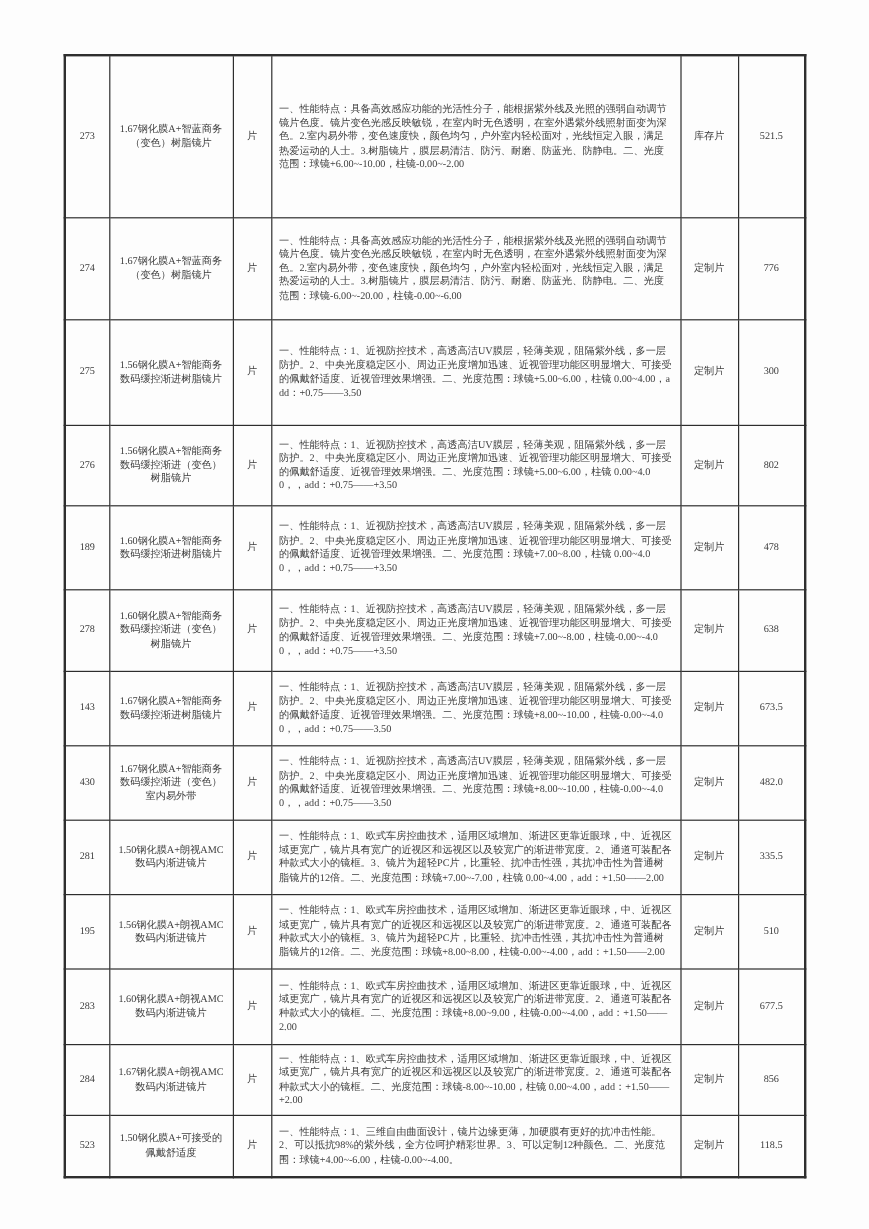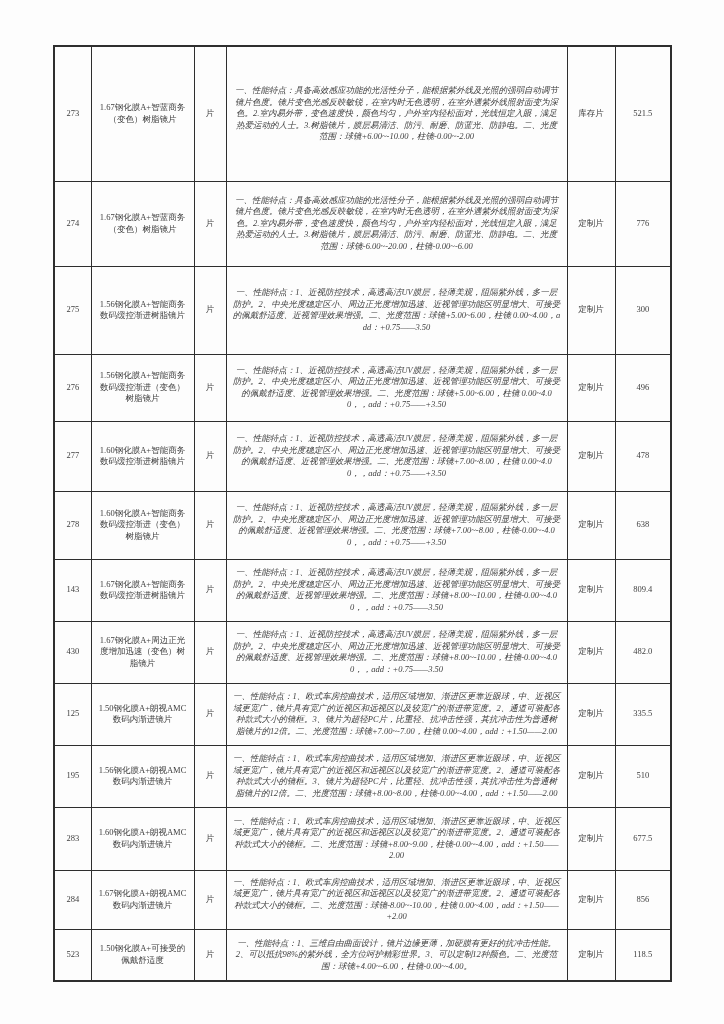--- a/index.html
+++ b/index.html
@@ -29,23 +29,22 @@
     vertical-align:middle;
     text-align:center;
     font-size:8.5px;
     line-height:11.5px;
     padding:2px 3px;
     color:#3d3d3d;
     word-break:break-all;
     overflow:hidden;
   }
   td.c-desc{
-    text-align:center;
+    text-align:left;
     padding:3px 6px;
-    font-style:italic;
   }
   td.c-name{padding:2px 5px;}
   
   tr.r0{height:135px;}
   tr.r1{height:85px;}
   tr.r2{height:88px;}
   tr.r3{height:67px;}
   tr.r4{height:70px;}
   tr.r5{height:68px;}
   tr.r6{height:62px;}
@@ -93,56 +92,56 @@
         <td class="c-desc">一、性能特点：1、近视防控技术，高透高洁UV膜层，轻薄美观，阻隔紫外线，多一层防护。2、中央光度稳定区小、周边正光度增加迅速、近视管理功能区明显增大、可接受的佩戴舒适度、近视管理效果增强。二、光度范围：球镜+5.00~6.00，柱镜 0.00~4.00，add：+0.75——3.50</td>
         <td class="c-type">定制片</td>
         <td class="c-price">300</td>
       </tr>
       <tr class="r3">
         <td class="c-no">276</td>
         <td class="c-name">1.56钢化膜A+智能商务数码缓控渐进（变色）树脂镜片</td>
         <td class="c-unit">片</td>
         <td class="c-desc">一、性能特点：1、近视防控技术，高透高洁UV膜层，轻薄美观，阻隔紫外线，多一层防护。2、中央光度稳定区小、周边正光度增加迅速、近视管理功能区明显增大、可接受的佩戴舒适度、近视管理效果增强。二、光度范围：球镜+5.00~6.00，柱镜 0.00~4.00，，add：+0.75——+3.50</td>
         <td class="c-type">定制片</td>
-        <td class="c-price">496</td>
+        <td class="c-price">802</td>
       </tr>
       <tr class="r4">
-        <td class="c-no">277</td>
+        <td class="c-no">189</td>
         <td class="c-name">1.60钢化膜A+智能商务数码缓控渐进树脂镜片</td>
         <td class="c-unit">片</td>
         <td class="c-desc">一、性能特点：1、近视防控技术，高透高洁UV膜层，轻薄美观，阻隔紫外线，多一层防护。2、中央光度稳定区小、周边正光度增加迅速、近视管理功能区明显增大、可接受的佩戴舒适度、近视管理效果增强。二、光度范围：球镜+7.00~8.00，柱镜 0.00~4.00，，add：+0.75——+3.50</td>
         <td class="c-type">定制片</td>
         <td class="c-price">478</td>
       </tr>
       <tr class="r5">
         <td class="c-no">278</td>
         <td class="c-name">1.60钢化膜A+智能商务数码缓控渐进（变色）树脂镜片</td>
         <td class="c-unit">片</td>
         <td class="c-desc">一、性能特点：1、近视防控技术，高透高洁UV膜层，轻薄美观，阻隔紫外线，多一层防护。2、中央光度稳定区小、周边正光度增加迅速、近视管理功能区明显增大、可接受的佩戴舒适度、近视管理效果增强。二、光度范围：球镜+7.00~-8.00，柱镜-0.00~-4.00，，add：+0.75——+3.50</td>
         <td class="c-type">定制片</td>
         <td class="c-price">638</td>
       </tr>
       <tr class="r6">
         <td class="c-no">143</td>
         <td class="c-name">1.67钢化膜A+智能商务数码缓控渐进树脂镜片</td>
         <td class="c-unit">片</td>
         <td class="c-desc">一、性能特点：1、近视防控技术，高透高洁UV膜层，轻薄美观，阻隔紫外线，多一层防护。2、中央光度稳定区小、周边正光度增加迅速、近视管理功能区明显增大、可接受的佩戴舒适度、近视管理效果增强。二、光度范围：球镜+8.00~-10.00，柱镜-0.00~-4.00，，add：+0.75——3.50</td>
         <td class="c-type">定制片</td>
-        <td class="c-price">809.4</td>
+        <td class="c-price">673.5</td>
       </tr>
       <tr class="r7">
         <td class="c-no">430</td>
-        <td class="c-name">1.67钢化膜A+周边正光度增加迅速（变色）树脂镜片</td>
+        <td class="c-name">1.67钢化膜A+智能商务数码缓控渐进（变色）室内易外带</td>
         <td class="c-unit">片</td>
         <td class="c-desc">一、性能特点：1、近视防控技术，高透高洁UV膜层，轻薄美观，阻隔紫外线，多一层防护。2、中央光度稳定区小、周边正光度增加迅速、近视管理功能区明显增大、可接受的佩戴舒适度、近视管理效果增强。二、光度范围：球镜+8.00~-10.00，柱镜-0.00~-4.00，，add：+0.75——3.50</td>
         <td class="c-type">定制片</td>
         <td class="c-price">482.0</td>
       </tr>
       <tr class="r8">
-        <td class="c-no">125</td>
+        <td class="c-no">281</td>
         <td class="c-name">1.50钢化膜A+朗视AMC数码内渐进镜片</td>
         <td class="c-unit">片</td>
         <td class="c-desc">一、性能特点：1、欧式车房控曲技术，适用区域增加、渐进区更靠近眼球，中、近视区域更宽广，镜片具有宽广的近视区和远视区以及较宽广的渐进带宽度。2、通道可装配各种款式大小的镜框。3、镜片为超轻PC片，比重轻、抗冲击性强，其抗冲击性为普通树脂镜片的12倍。二、光度范围：球镜+7.00~-7.00，柱镜 0.00~4.00，add：+1.50——2.00</td>
         <td class="c-type">定制片</td>
         <td class="c-price">335.5</td>
       </tr>
       <tr class="r9">
         <td class="c-no">195</td>
         <td class="c-name">1.56钢化膜A+朗视AMC数码内渐进镜片</td>
         <td class="c-unit">片</td>

